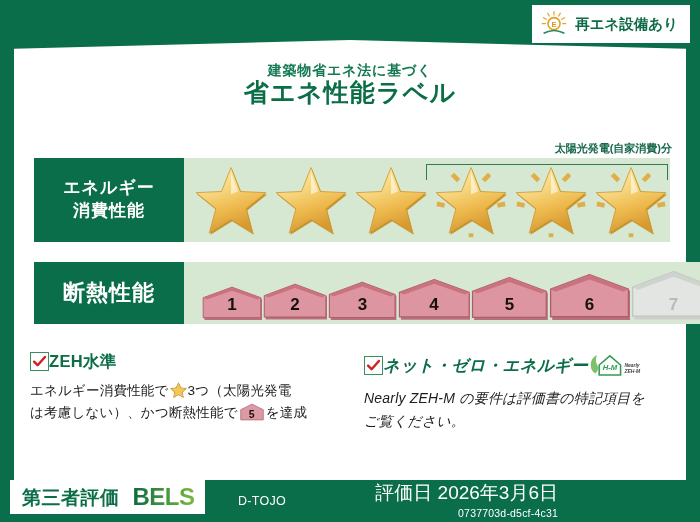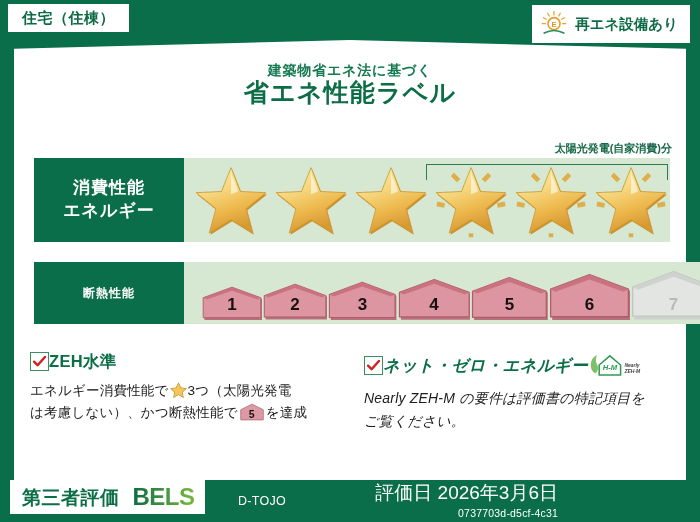--- a/index.html
+++ b/index.html
@@ -79,21 +79,21 @@
 
   .row-label{
     flex:0 0 150px;
     background:#0a6e4a;
     color:#ffffff;
     display:flex; flex-direction:column;
     align-items:center; justify-content:center;
     font-size:17px; font-weight:bold;
     letter-spacing:1px; line-height:1.35;
   }
-  #row-insulation .row-label{ font-size:12px; }
+  #row-insulation .row-label{ font-size:22px; }
 
   .row-body{
     flex:1 1 auto;
     background:#d6e8d2;
     position:relative;
     display:flex; align-items:center;
   }
 
   
   .stars-wrap{
@@ -245,23 +245,20 @@
     letter-spacing:.2px;
   }
 </style>
 </head>
 <body>
 
 <div class="label-card">
 
   <div class="inner-panel"></div>
 
-  <div class="top-tab">
-    <div class="tab-text">住宅（住棟）</div>
-  </div>
 
   <div class="reene-badge">
     <svg class="sun-icon" viewBox="0 0 40 40">
       <g stroke="#e8a32b" stroke-width="1.8" stroke-linecap="round">
         <line x1="20" y1="2.5" x2="20" y2="7"></line>
         <line x1="11" y1="4.6" x2="13.2" y2="8.6"></line>
         <line x1="29" y1="4.6" x2="26.8" y2="8.6"></line>
         <line x1="5" y1="11" x2="8.9" y2="13.3"></line>
         <line x1="35" y1="11" x2="31.1" y2="13.3"></line>
         <line x1="3.2" y1="19.5" x2="7.6" y2="19.5"></line>
@@ -274,22 +271,22 @@
     <div class="badge-text">再エネ設備あり</div>
   </div>
 
   <div class="heading">
     <div class="sub">建築物省エネ法に基づく</div>
     <div class="main">省エネ性能ラベル</div>
   </div>
 
   <div class="metric-row" id="row-energy">
     <div class="row-label">
+      <span>エネルギー</span>
       <span>消費性能</span>
-      <span>エネルギー</span>
     </div>
     <div class="row-body">
 
       <div class="solar-caption">太陽光発電(自家消費)分</div>
       <div class="solar-bracket"></div>
 
       <div class="stars-wrap" id="stars-wrap">
           <div class="star-cell">
             <svg class="star-svg" viewBox="0 0 100 96">
               <defs>

